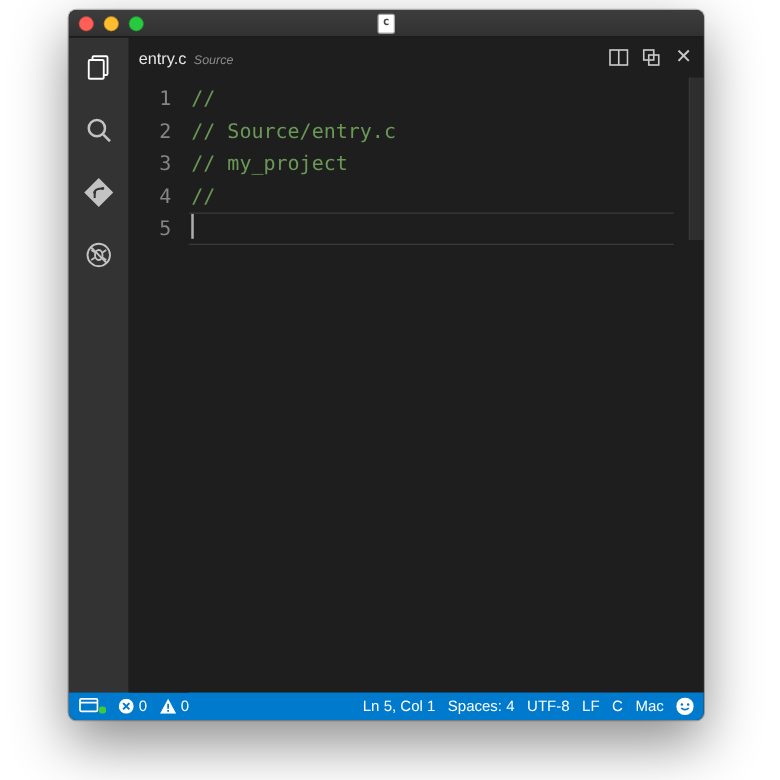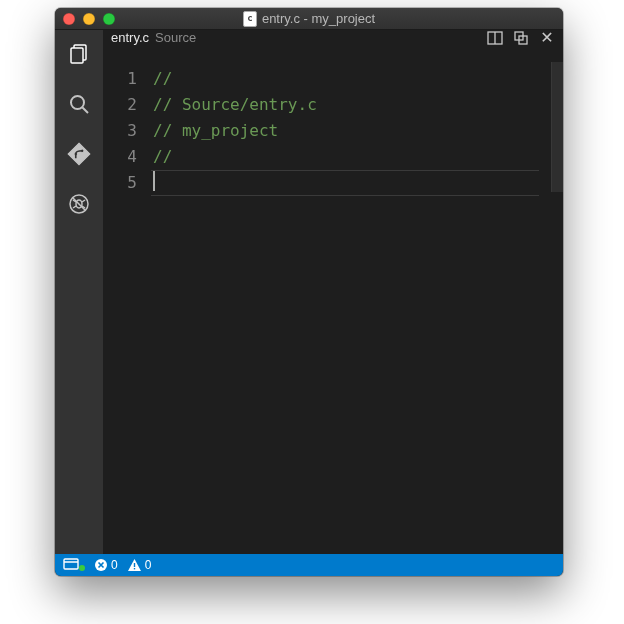--- a/index.html
+++ b/index.html
@@ -54,28 +54,28 @@
     width: 48px; background: #333333;
     display: flex; flex-direction: column; align-items: center;
     padding-top: 10px; gap: 22px;
   }
   .activity .aicon { width: 28px; height: 28px; display:flex; align-items:center; justify-content:center; color:#c3c3c3; cursor:pointer; }
   .activity .aicon svg { stroke: currentColor; }
 
   
   .editor-group { flex:1; display:flex; flex-direction:column; background:#1e1e1e; min-width:0; }
   .tabrow {
-    height: 32px; display:flex; align-items:flex-start; justify-content:space-between;
+    height: 32px; display:flex; align-items:center; justify-content:space-between;
     padding: 0 8px;
   }
   .tab {
     display:flex; align-items:baseline; gap:6px;
     color:#e6e6e6; font-size:13px;
   }
-  .tab .dir { font-size:13px; color:#8a8a8a; }
+  .tab .dir { font-size:10px; color:#8a8a8a;font-style:italic; }
   .tabactions { display:flex; align-items:center; gap:10px; color:#c9c9c9; }
   .tabactions .ticon { width:16px; height:16px; display:flex; align-items:center; justify-content:center; cursor:pointer; }
 
   
   .code-wrap { flex:1; display:flex; min-height:0; position:relative; font-family: Menlo, Consolas, monospace; font-size:16px; }
   .gutter {
     width: 48px;
     text-align: right;
     padding: 4px 14px 0 0;
     color: #858585;
@@ -121,21 +121,20 @@
 <div class="window">
 
   <div class="titlebar">
     <div class="traffic">
       <div class="tl red"></div>
       <div class="tl yellow"></div>
       <div class="tl green"></div>
     </div>
     <div class="titlecenter">
       <span class="file-badge">c</span>
-      <span>entry.c - my_project</span>
     </div>
   </div>
 
   <div class="body">
 
     <div class="activity">
       <div class="aicon" style="color:#fff">
         <svg width="24" height="24" viewBox="0 0 24 24" fill="none" stroke-width="1.5">
           <rect x="7" y="3" width="12" height="15" rx="1"></rect>
           <rect x="4" y="6" width="12" height="15" rx="1" fill="#333333"></rect>
@@ -236,15 +235,31 @@
       </span>
       <span class="sitem">
         <svg width="13" height="12" viewBox="0 0 13 12">
             <path d="M6.5 0 L13 12 L0 12 Z" fill="#fff"></path>
             <rect x="5.8" y="4" width="1.4" height="4" fill="#007acc"></rect>
             <rect x="5.8" y="9" width="1.4" height="1.4" fill="#007acc"></rect>
           </svg>
         <span>0</span>
       </span>
     </div>
+    <div class="right">
+      <span class="sitem">Ln 5, Col 1</span>
+      <span class="sitem">Spaces: 4</span>
+      <span class="sitem">UTF-8</span>
+      <span class="sitem">LF</span>
+      <span class="sitem">C</span>
+      <span class="sitem">Mac</span>
+      <span class="sitem">
+        <svg width="14" height="14" viewBox="0 0 14 14">
+            <circle cx="7" cy="7" r="7" fill="#fff"></circle>
+            <circle cx="4.5" cy="5.5" r="1" fill="#007acc"></circle>
+            <circle cx="9.5" cy="5.5" r="1" fill="#007acc"></circle>
+            <path d="M4 8.5 Q7 11 10 8.5" stroke="#007acc" stroke-width="1.3" fill="none"></path>
+          </svg>
+      </span>
+    </div>
   </div>
 
 </div>
 
 </body></html>

